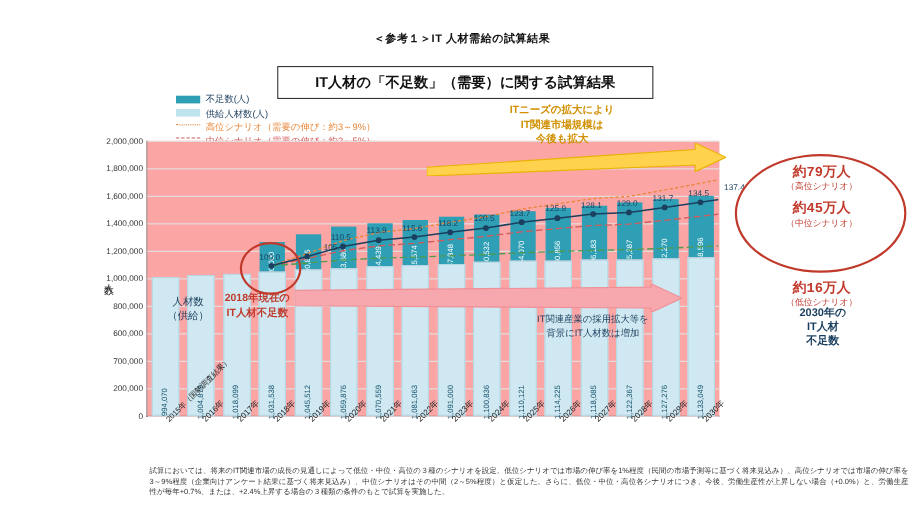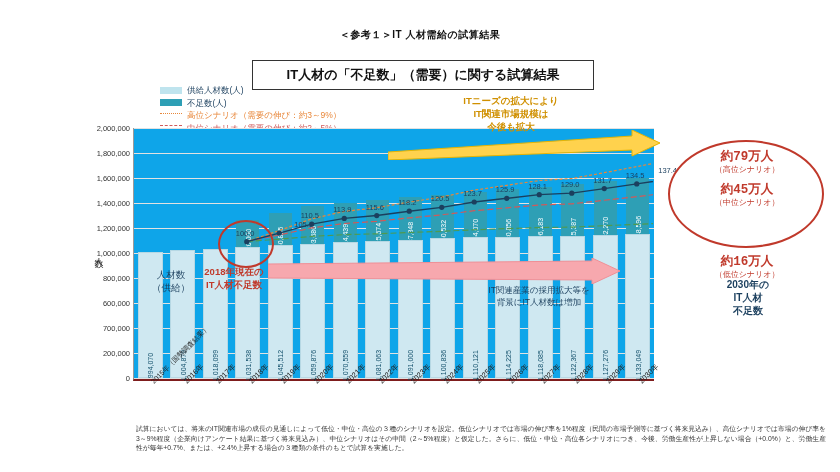--- a/index.html
+++ b/index.html
@@ -33,22 +33,22 @@
   .sw-light{background:#bfe4ee;}
   .sw-dash-o{border-top:1.5px dotted #e8873a;height:0;margin-top:3px;}
   .sw-dash-r{border-top:1.5px dashed #d05a5a;height:0;margin-top:3px;}
   .sw-dash-g{border-top:1.5px dashed #4f9a4f;height:0;margin-top:3px;}
   .sw-line-n{border-top:1.5px solid #1b3f5e;height:0;margin-top:3px;position:relative;}
   .sw-line-n:after{content:"";position:absolute;left:8px;top:-3px;width:5px;height:5px;border-radius:50%;background:#1b3f5e;}
 
   
   .plot{
     position:absolute;left:133px;top:128px;width:520px;height:250px;
-    border-left:1px solid #9a9a9a;border-bottom:3px solid #7f1d1d;
-    background:#0ea5e9;
+    border-left:1px solid #9a9a9a;border-bottom:1px solid #7f1d1d;
+    background:#fca5a5;
   }
   .gridline{position:absolute;left:0;width:100%;height:1px;background:#e2e2e2;}
   .ylab{
     position:absolute;right:100%;margin-right:4px;transform:translateY(-50%);
     font-size:7.5px;color:#333;white-space:nowrap;
   }
   .yaxis-title{
     position:absolute;left:92px;top:250px;font-size:9px;color:#222;
     writing-mode:vertical-rl;text-orientation:upright;letter-spacing:2px;
   }
@@ -131,26 +131,26 @@
 <div class="page">
 
   <div class="page-title">＜参考１＞IT 人材需給の試算結果</div>
 
   <div class="chart-title-box">
     <span>IT人材の「不足数」（需要）に関する試算結果</span>
   </div>
 
   <div class="legend">
     <div class="row">
+      <span class="sw sw-dark"></span>
+      <span>不足数(人)</span>
+    </div>
+    <div class="row">
       <span class="sw sw-light"></span>
       <span>供給人材数(人)</span>
-    </div>
-    <div class="row">
-      <span class="sw sw-dark"></span>
-      <span>不足数(人)</span>
     </div>
     <div class="row">
       <span class="sw sw-dash-o"></span>
       <span style="color:#e8873a">高位シナリオ（需要の伸び：約3～9%）</span>
     </div>
     <div class="row">
       <span class="sw sw-dash-r"></span>
       <span style="color:#d05a5a">中位シナリオ（需要の伸び：約2～5%）</span>
     </div>
     <div class="row">

